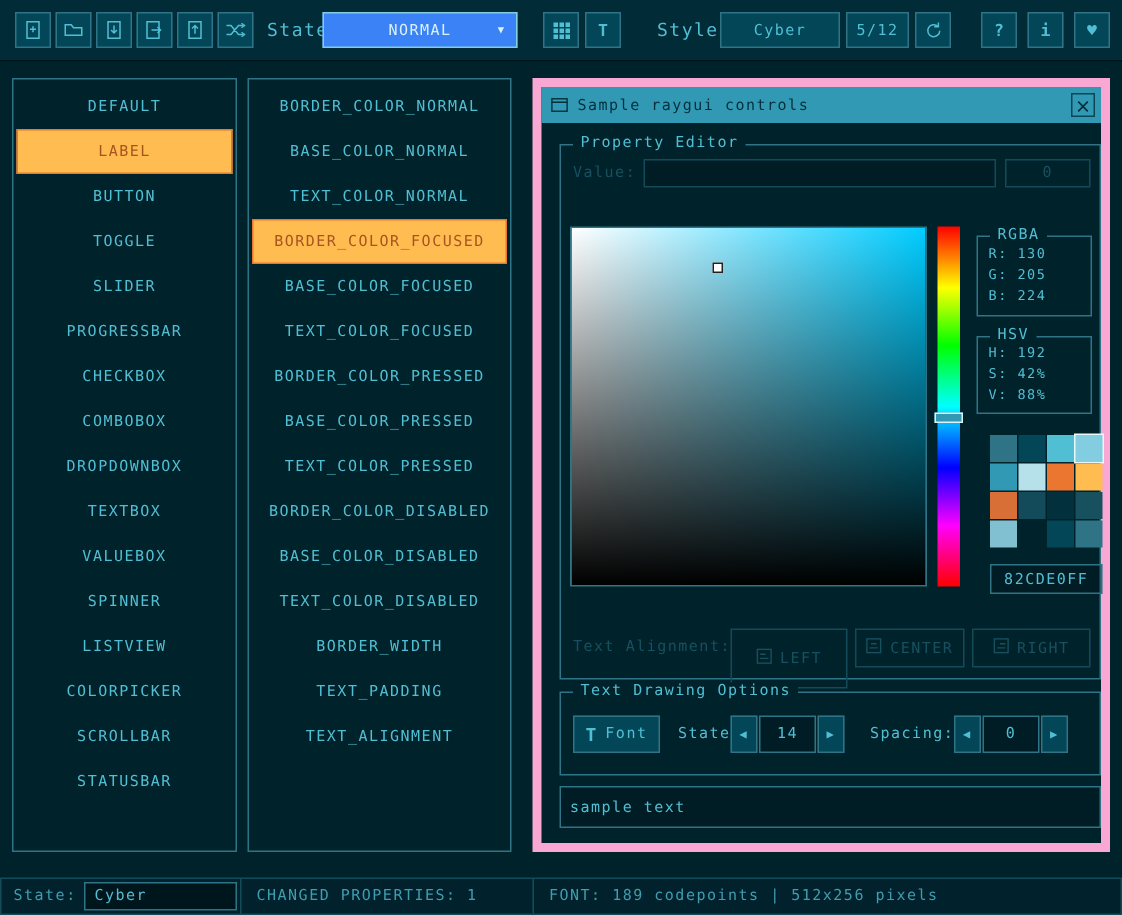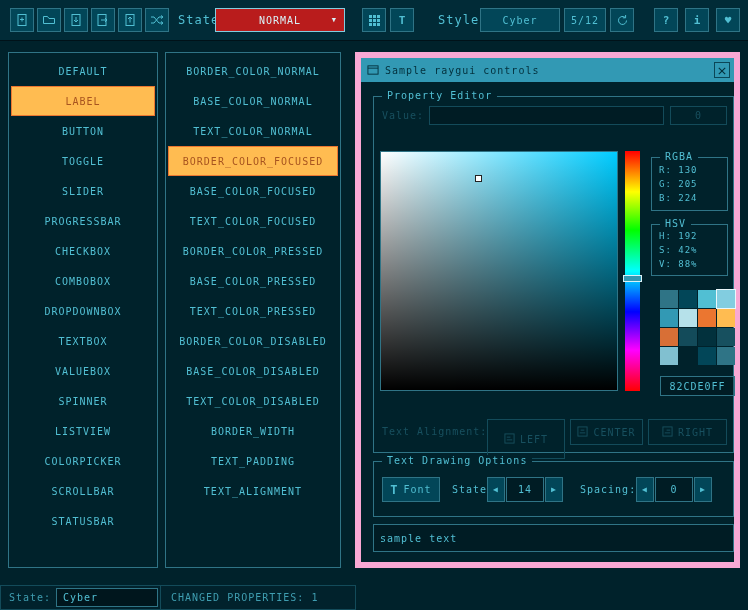--- a/index.html
+++ b/index.html
@@ -5,21 +5,21 @@
   * { margin:0; padding:0; box-sizing:border-box; }
   html,body { width:748px; height:610px; }
   body { background:#00222b; font-family:"DejaVu Sans Mono","Liberation Mono",monospace; }
   #app { position:relative; width:748px; height:610px; background:#00222b; overflow:hidden; }
 
   .toolbar { position:absolute; left:0; top:0; width:748px; height:41px; background:#012b37; border-bottom:1px solid #001219; }
   .tbtn { position:absolute; top:8px; width:24px; height:24px; background:#024658; border:1px solid #2f7486; color:#51bfd3; display:flex; align-items:center; justify-content:center; font-size:11px; font-family:inherit; cursor:pointer; }
   .tbtn svg { display:block; }
   .label { position:absolute; top:8px; height:24px; line-height:24px; color:#51bfd3; font-size:12px; letter-spacing:1px; }
   .dropdown { position:absolute; top:8px; height:24px; display:flex; align-items:center; justify-content:center; font-size:10px; letter-spacing:1px; cursor:pointer; }
-  .dd-focused { background:#b91c1c; border:1px solid #82cde0; color:#d9f1f7;justify-content:center; }
+  .dd-focused { background:#3b82f6; border:1px solid #82cde0; color:#d9f1f7;justify-content:center; }
   .dd-normal  { background:#024658; border:1px solid #2f7486; color:#51bfd3; }
   .tri { position:absolute; right:7px; top:50%; transform:translateY(-52%); font-size:7px; }
 
   .listview { position:absolute; border:1px solid #2f7486; padding-top:3px; }
   .list-item { height:30px; margin:0 2px; display:flex; align-items:center; justify-content:center; color:#51bfd3; font-size:10px; letter-spacing:1px; cursor:pointer; }
   .list-item.selected { background:#ffbc51; border:1px solid #eb7630; color:#a8541f; }
 
   .window { position:absolute; left:355px; top:52px; width:385px; height:516px; border:6px solid #f9a8d4; background:#00222b; }
   .titlebar { position:absolute; left:0; top:0; right:0; height:24px; background:#3299b4; color:#03303c; display:flex; align-items:center; font-size:10px; letter-spacing:1px; }
   .titlebar .w-icon { margin:0 6px 0 6px; display:flex; }
@@ -333,14 +333,17 @@
 
   <div class="statusbar-seg" style="left:0;width:161px">
     <span style="margin-left:8px">State:</span>
   </div>
   <div class="textbox" style="left:56px;top:588px;width:102px;height:19px;background:#00161d">
     <span>Cyber</span>
   </div>
   <div class="statusbar-seg" style="left:160px;width:196px">
     <span style="margin-left:10px">CHANGED PROPERTIES: 1</span>
   </div>
+  <div class="statusbar-seg" style="left:355px;width:393px">
+    <span style="margin-left:10px">FONT: 189 codepoints | 512x256 pixels</span>
+  </div>
 
 </div>
 
 </body></html>

